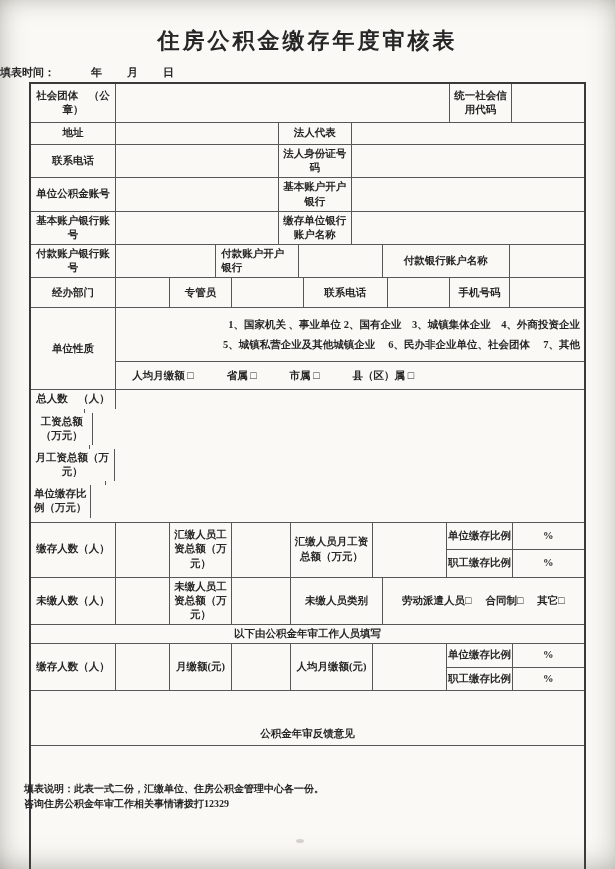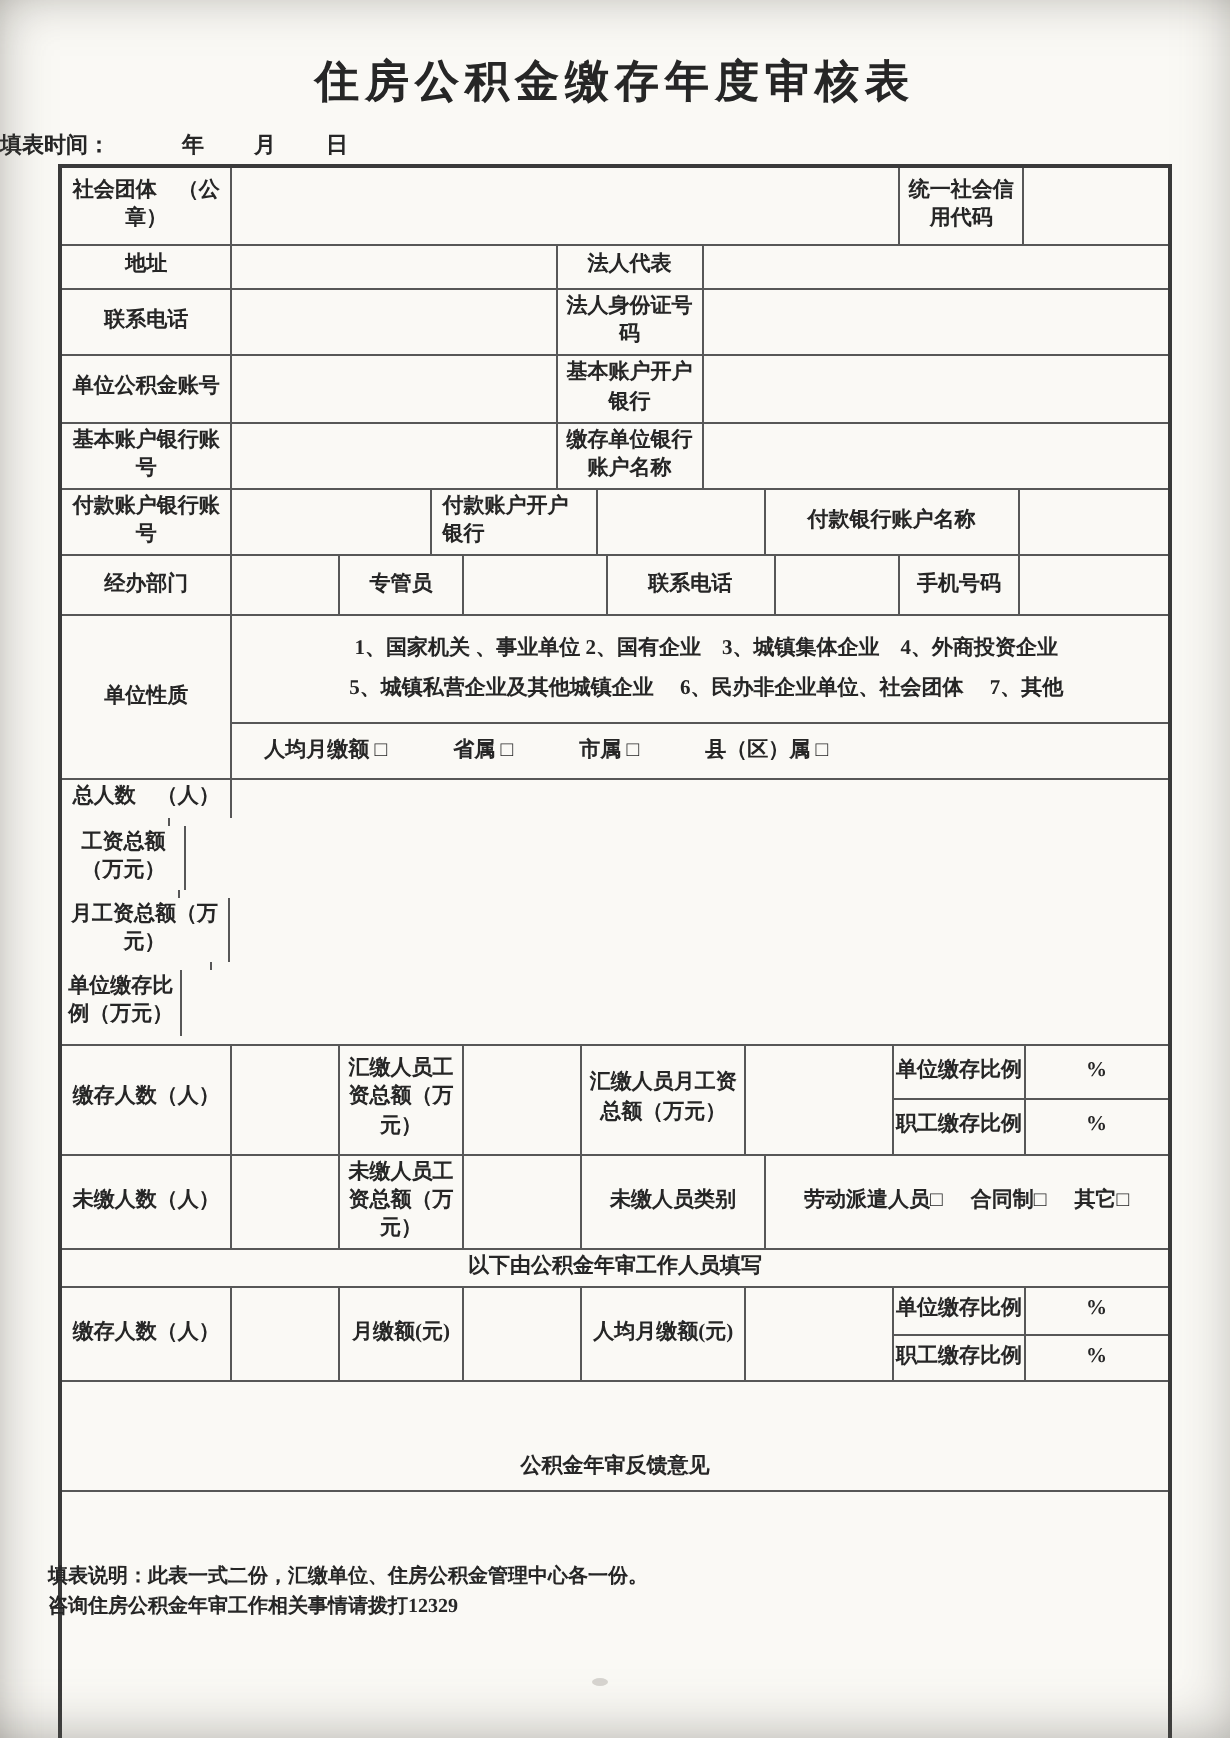--- a/index.html
+++ b/index.html
@@ -52,21 +52,21 @@
     font-size:10.5px; font-weight:600; line-height:1.35;
     min-width:0;
   }
   .td:last-child { border-right:none; }
   .td.left { justify-content:flex-start; text-align:left; padding-left:5px; }
   .td.col { flex-direction:column; align-items:stretch; justify-content:stretch; padding:0; }
   .hd { font-weight:700; }
 
   .ut-options {
     flex:1; display:flex; flex-direction:column; justify-content:space-evenly;
-    padding:3px 4px 3px 10px; text-align:center; font-size:10.5px; font-weight:600;
+    padding:3px 4px 3px 10px; text-align:right; font-size:10.5px; font-weight:600;
   }
   .ut-sub {
     border-top:1px solid #575757;
     height:27px; display:flex; align-items:center;
     padding-left:16px; gap:33px;
     font-size:10.5px; font-weight:600;
   }
   .opt-row { display:flex; align-items:center; justify-content:center; gap:14px; }
 
   .ratio-row { flex:1; display:flex; }

